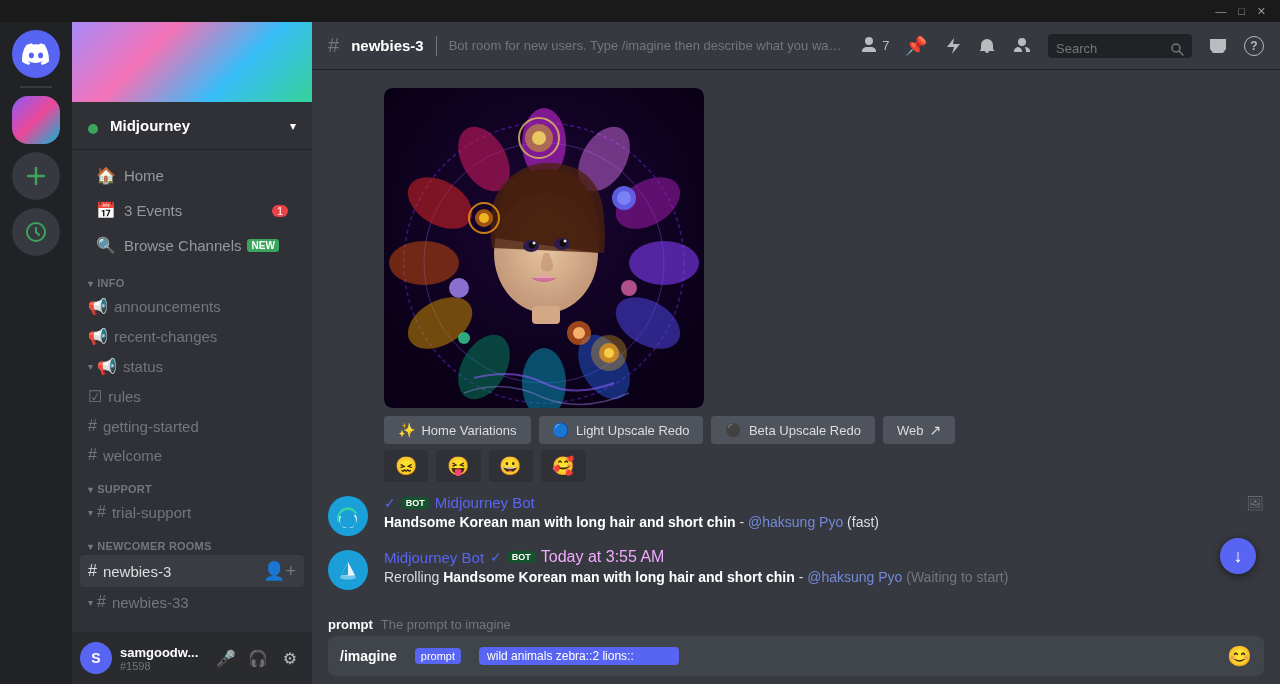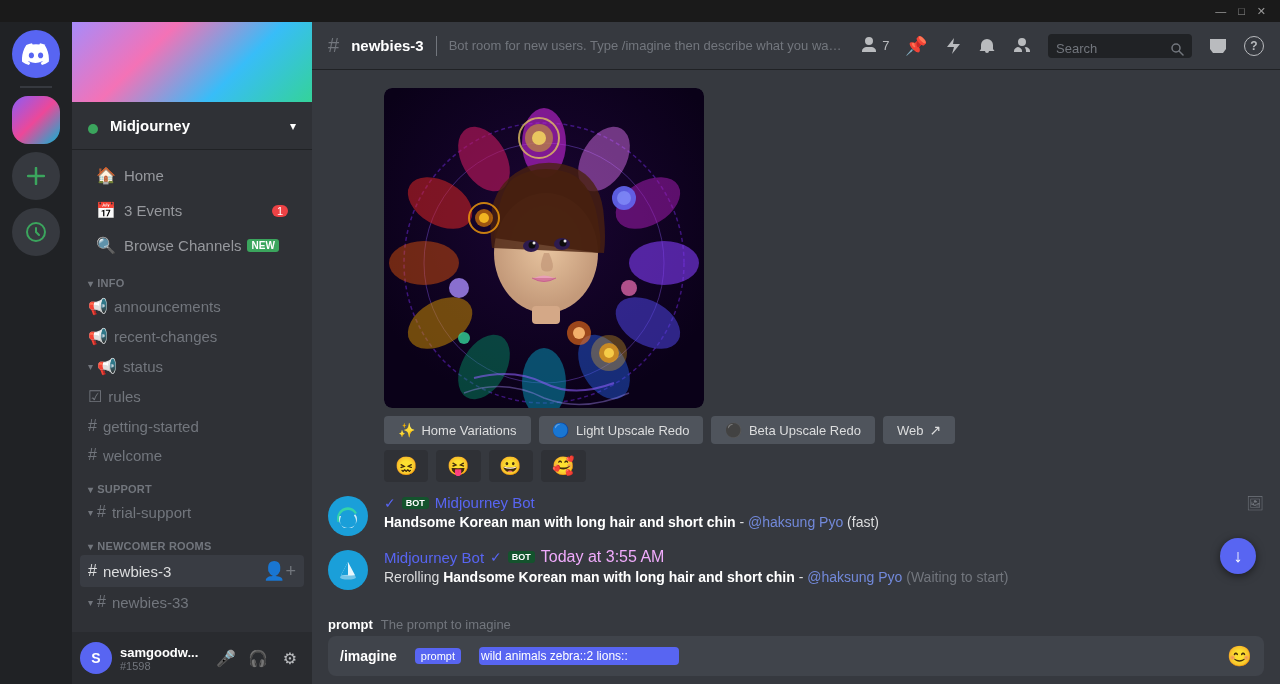--- a/index.html
+++ b/index.html
@@ -472,21 +472,21 @@
     <div class="prompt-bar">
       <div class="prompt-info">
         <span class="prompt-label">prompt</span>
         <span class="prompt-value">The prompt to imagine</span>
       </div>
       <div class="message-input-container">
         <div class="slash-command">
           <span style="color:white;font-size:14px;">/imagine</span>
         </div>
         <span class="command-param">prompt</span>
-        <span class="command-value" style="background:#5865f2;color:white;font-size:12px;padding:2px 2px;border-radius:4px;cursor:text;">wild animals zebra::2 lions::</span>
+        <span class="command-value" style="background:#5865f2;color:white;font-size:12px;padding:2px 8px;border-radius:4px;cursor:text;">wild animals zebra::2 lions::</span>
         <input class="input-field" type="text" style="background: transparent; border: none; outline: none; color: rgb(220, 221, 222); font-size: 14px; flex: 1 1 0%;">
         <span class="emoji-btn">😊</span>
       </div>
     </div>
   </div>
 
 </div>
 
 <div style="position:fixed;right:24px;bottom:110px;">
   <div style="width:36px;height:36px;border-radius:50%;background:#5865f2;display:flex;align-items:center;justify-content:center;cursor:pointer;color:white;font-size:18px;box-shadow:0 2px 8px rgba(0,0,0,0.5);">↓</div>

